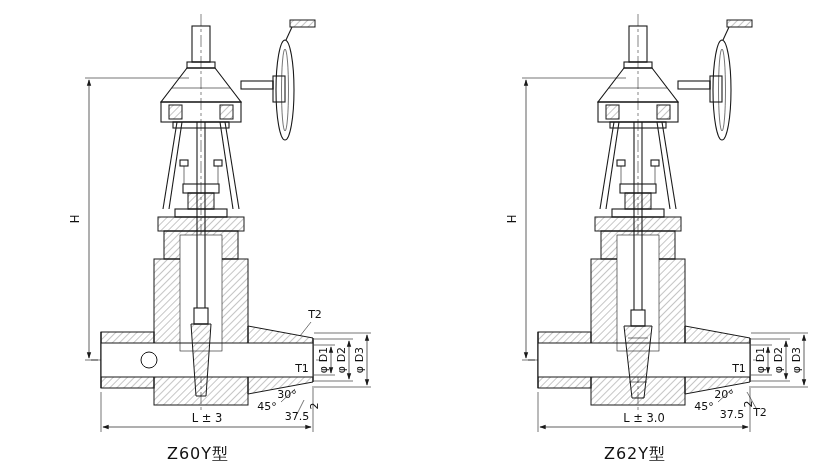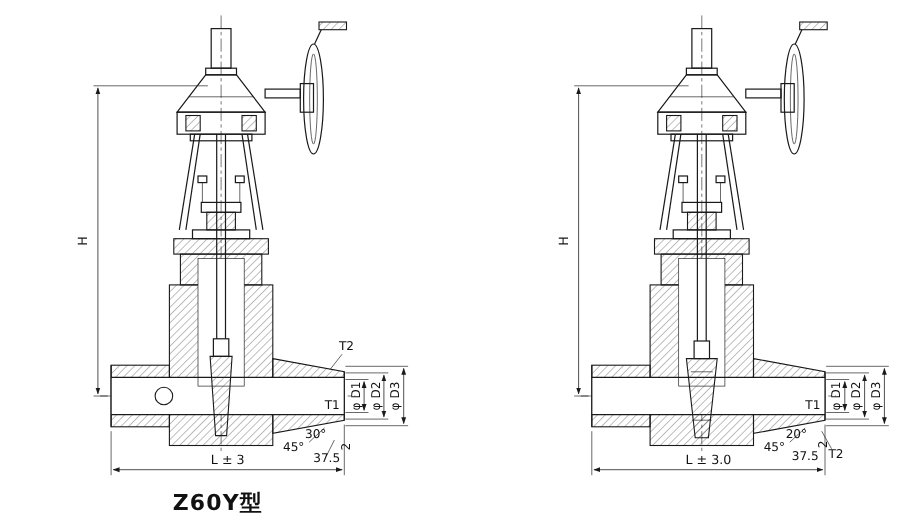--- a/index.html
+++ b/index.html
@@ -1,19 +1,19 @@
 <!DOCTYPE html>
 <html><head>
 <meta charset="utf-8">
 <style>
   html,body{margin:0;padding:0;background:#ffffff;}
   body{width:833px;height:476px;overflow:hidden;font-family:"DejaVu Sans",sans-serif;}
   .sheet{display:flex;justify-content:center;gap:42px;padding-top:8px;}
   figure{margin:0;}
-  figcaption{text-align:center;font-weight:bold;font-size:20px;color:#111;margin-top:0;letter-spacing:1px;}
+  figcaption{text-align:center;font-weight:normal;font-size:16px;color:#111;margin-top:0;letter-spacing:1px;}
   
   .ol{stroke:#1a1a1a;fill:none;stroke-width:1.1;}
   .thin{stroke:#1a1a1a;fill:none;stroke-width:0.6;}
   .cl{stroke:#333;fill:none;stroke-width:0.6;stroke-dasharray:12 3 3 3;}
   .dim{stroke:#1a1a1a;fill:none;stroke-width:0.7;}
   .hatchf{fill:url(#hatch);stroke:#1a1a1a;stroke-width:1;}
   .white{fill:#ffffff;stroke:none;}
   .whiteol{fill:#ffffff;stroke:#1a1a1a;stroke-width:1;}
   svg text{font-family:"DejaVu Sans",sans-serif;font-size:11px;fill:#111;}
   svg text.dimtext{font-size:11.5px;}
@@ -234,15 +234,16 @@
         <text x="322" y="408" text-anchor="middle">T2</text>
         <line class="thin" x1="318" y1="400" x2="309" y2="384"></line>
 
         <text x="286" y="390" text-anchor="middle">20°</text>
         <text x="266" y="402" text-anchor="middle">45°</text>
         <text x="294" y="410" text-anchor="middle">37.5</text>
         <text transform="rotate(-90 314 396)" x="314" y="396" text-anchor="middle">2</text>
         <line class="thin" x1="280" y1="394" x2="294" y2="381"></line>
       </g>
     </svg>
+    <figcaption>Z62Y型</figcaption>
   </figure>
 
 </div>
 
 </body></html>

